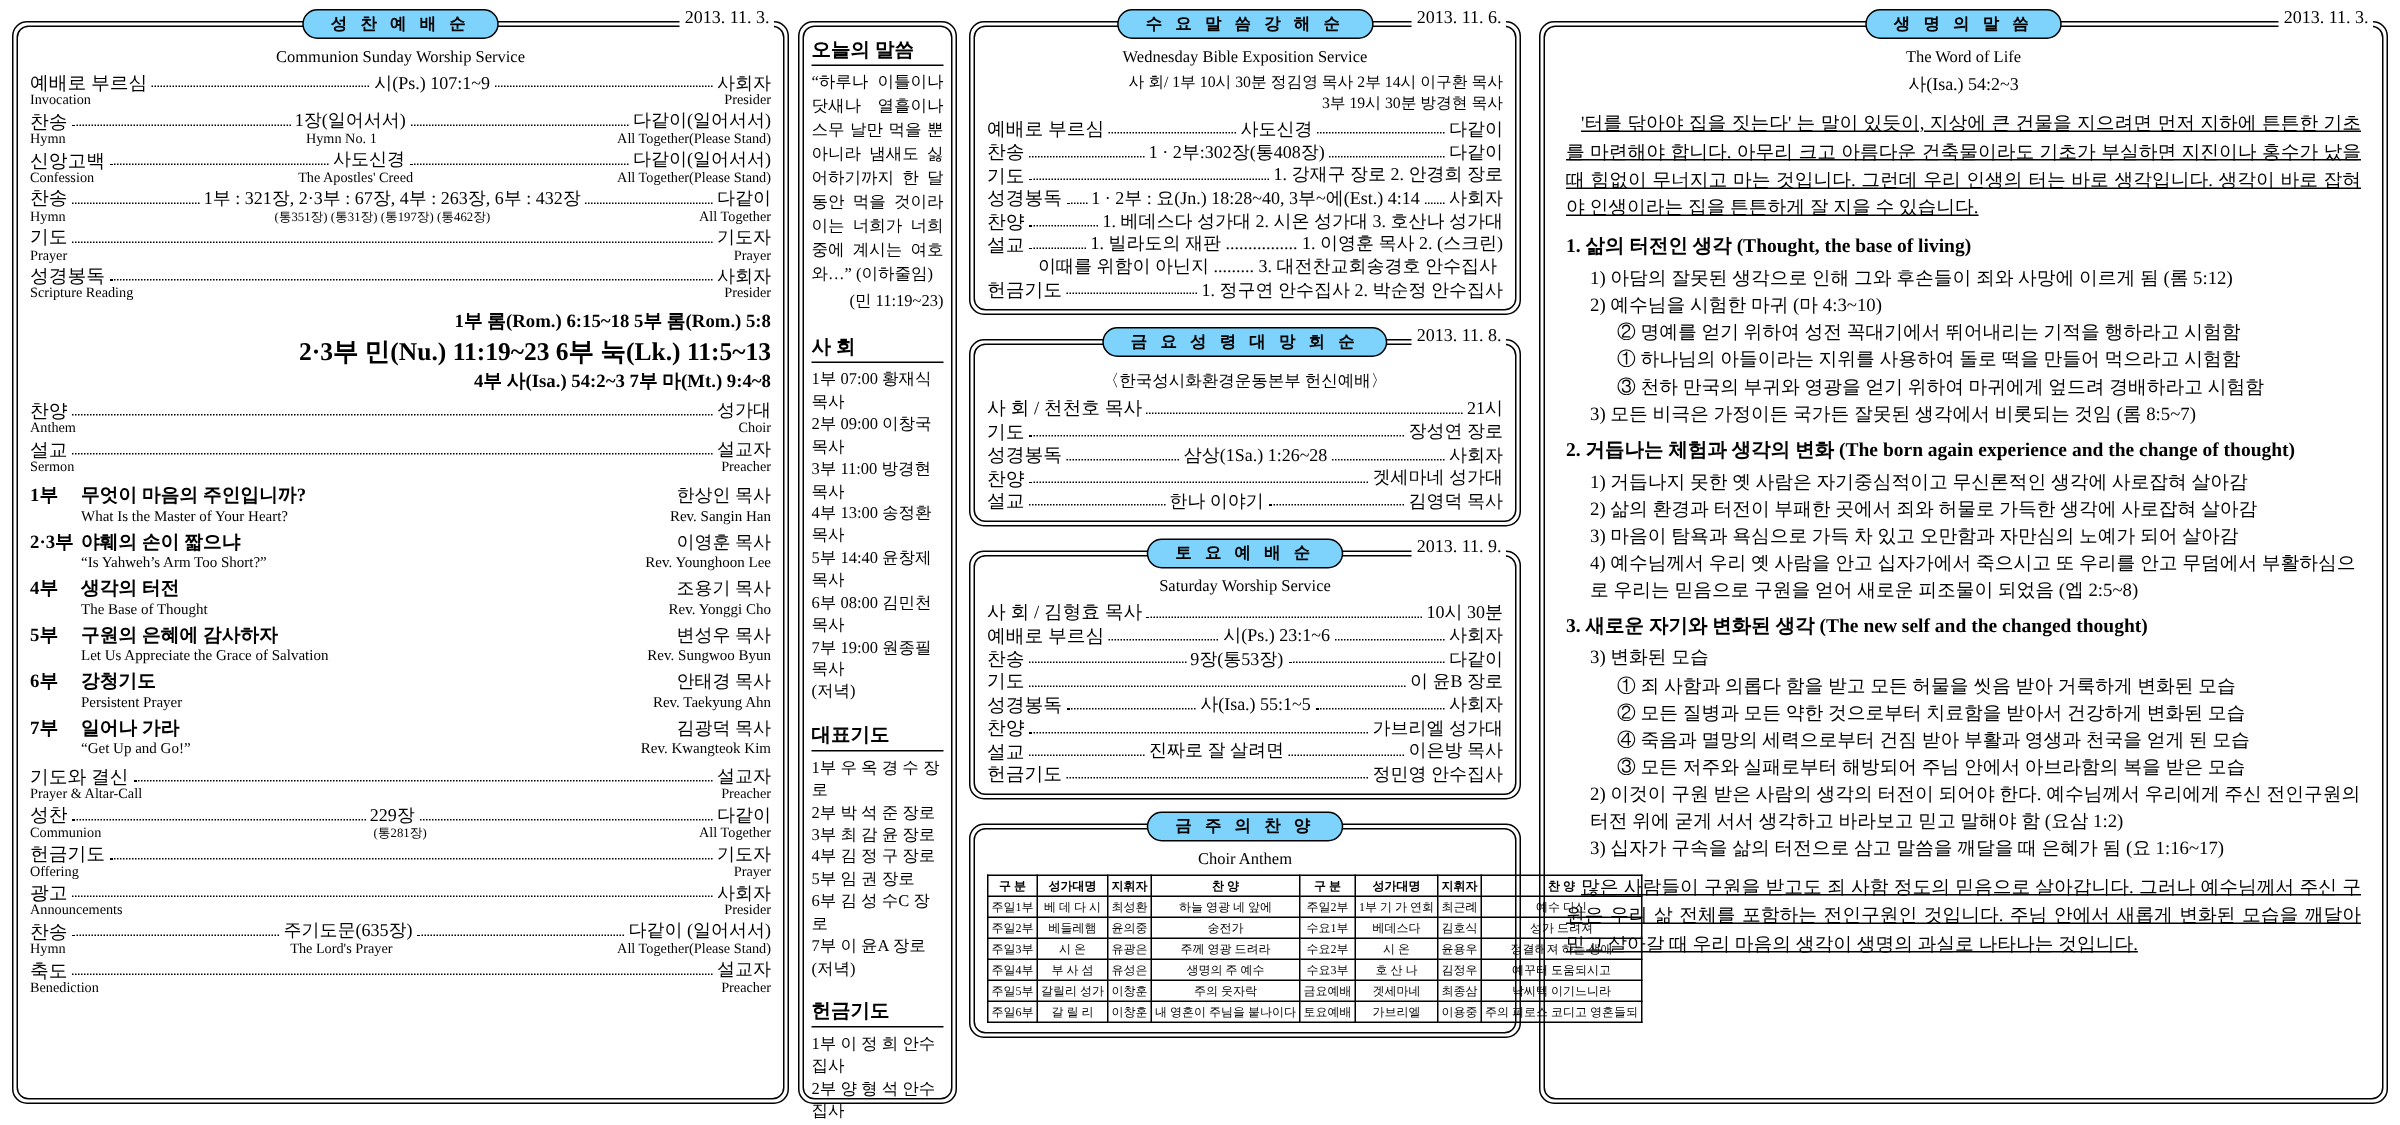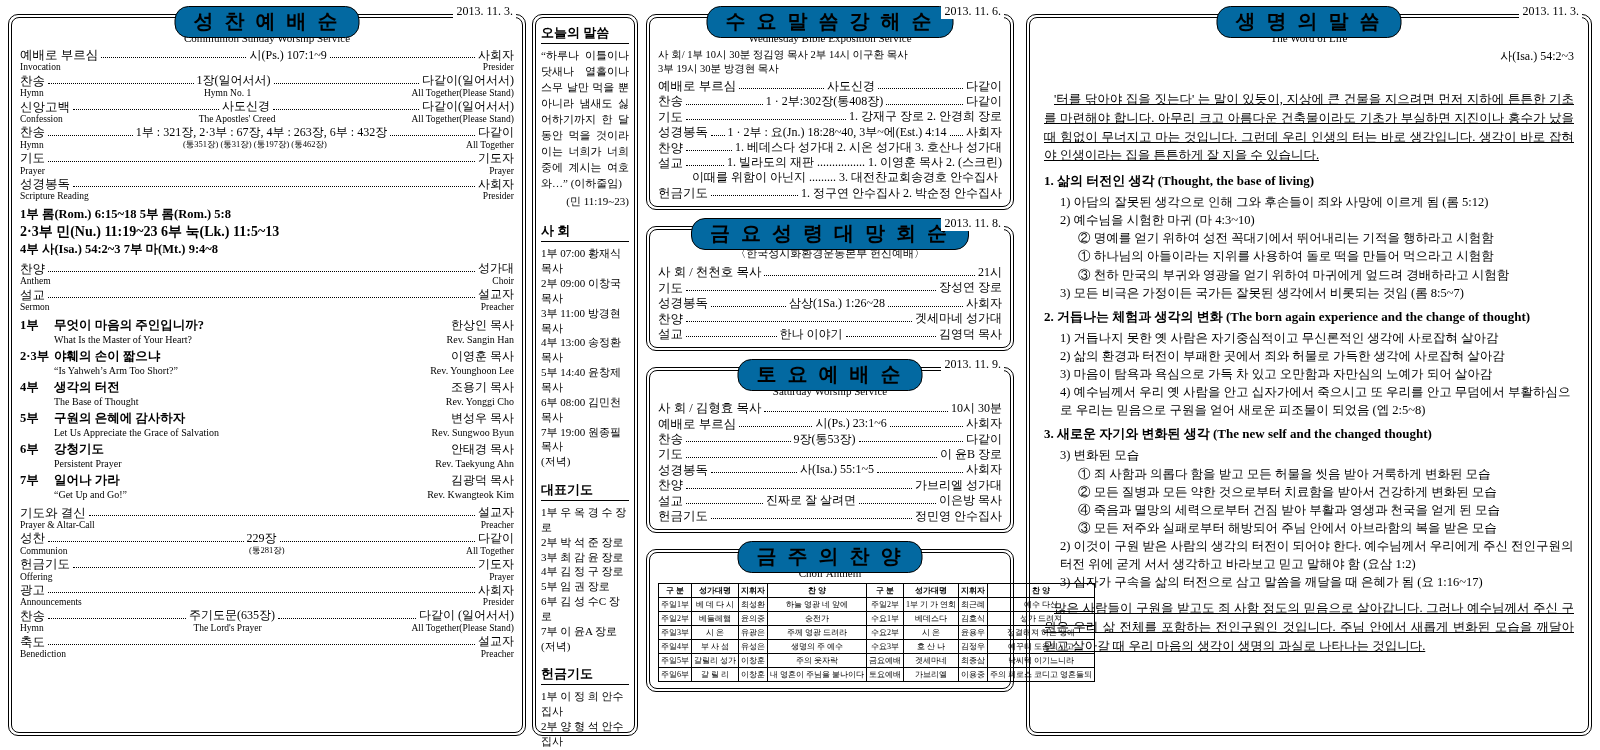--- a/index.html
+++ b/index.html
@@ -29,26 +29,26 @@
     border-radius: 8px;
     height: 100%;
     padding: 6px 8px;
     position: relative;
   }
   .title-badge {
     position: absolute;
     left: 50%;
     transform: translateX(-50%);
     top: -12px;
-    background: #0369a1;
+    background: #7dd3fc;
     border: 1px solid #000;
     border-radius: 14px;
     padding: 1px 18px 2px 18px;
     font-weight: bold;
-    font-size: 20px;
+    font-size: 11px;
     letter-spacing: 3px;
     white-space: nowrap;
   }
   .date {
     position: absolute;
     right: 6px;
     top: -14px;
     background: #fff;
     font-size: 12px;
     padding: 0 3px;
@@ -78,21 +78,21 @@
   .row .r { white-space: nowrap; font-size: 12px; text-align: right; }
   .sub {
     display: flex;
     justify-content: space-between;
     font-size: 9.5px;
     line-height: 1.1;
     margin-bottom: 1px;
   }
   .sub .sl { font-style: normal; }
   .sub .sr { }
-  .ctr { text-align: left; }
+  .ctr { text-align: right; }
   .tiny { font-size: 8.5px; }
   .b { font-weight: bold; }
 
   
   .col-left { width: 530px; padding: 14px 4px 6px 8px; }
   .col-left2 { width: 110px; padding: 14px 2px 6px 2px; }
   .col-mid { width: 380px; padding: 14px 6px 6px 6px; }
   .col-right { width: 580px; padding: 14px 8px 6px 6px; }
 
   .stack { display: flex; flex-direction: column; gap: 16px; }
@@ -114,21 +114,21 @@
     font-size: 13px;
     font-weight: bold;
     border-bottom: 1px solid #000;
     padding-bottom: 1px;
     margin-bottom: 4px;
   }
   .listline { font-size: 11px; line-height: 1.35; }
 
   
   .wol-title { text-align:center; font-size:17px; font-weight:bold; margin-top:14px;}
-  .wol-verse { text-align:right; font-size:12px; margin-top:3px; margin-bottom:25px;}
+  .wol-verse { text-align:center; font-size:12px; margin-top:3px; margin-bottom:8px;}
   .para { font-size: 12.5px; line-height: 1.5; text-align: justify; text-indent: 10px; margin-bottom: 7px; text-decoration: underline;}
   .h2 { font-size: 13px; font-weight: bold; margin: 6px 0 3px 0; }
   .li1 { font-size: 12.5px; line-height: 1.45; padding-left: 16px; }
   .li2 { font-size: 12.5px; line-height: 1.45; padding-left: 34px; }
 
   
   table.anthem { border-collapse: collapse; width: 100%; font-size: 8px; margin-top: 4px;}
   table.anthem th, table.anthem td {
     border: 1px solid #000;
     padding: 1px 2px;
@@ -218,21 +218,21 @@
                 <span class="dots"></span>
                 <span class="r">사회자</span>
               </div>
             <div class="sub">
                 <span class="sl">Scripture Reading</span>
                 <span class="sr">Presider</span>
               </div>
           </div>
 
           <div class="ctr b" style="font-size:12.5px;margin-top:4px;">1부 롬(Rom.) 6:15~18            5부 롬(Rom.) 5:8</div>
-          <div class="ctr b" style="font-size:14px;">2·3부 민(Nu.) 11:19~23          6부 눅(Lk.) 11:5~13</div>
+          <div class="ctr b" style="font-size:17px;">2·3부 민(Nu.) 11:19~23          6부 눅(Lk.) 11:5~13</div>
           <div class="ctr b" style="font-size:12.5px;margin-bottom:4px;">4부 사(Isa.) 54:2~3             7부 마(Mt.) 9:4~8</div>
 
           <div class="row">
               <span class="k">찬양</span>
               <span class="dots"></span>
               <span class="r">성가대</span>
             </div>
           <div class="sub">
               <span class="sl">Anthem</span>
               <span class="sr">Choir</span>

